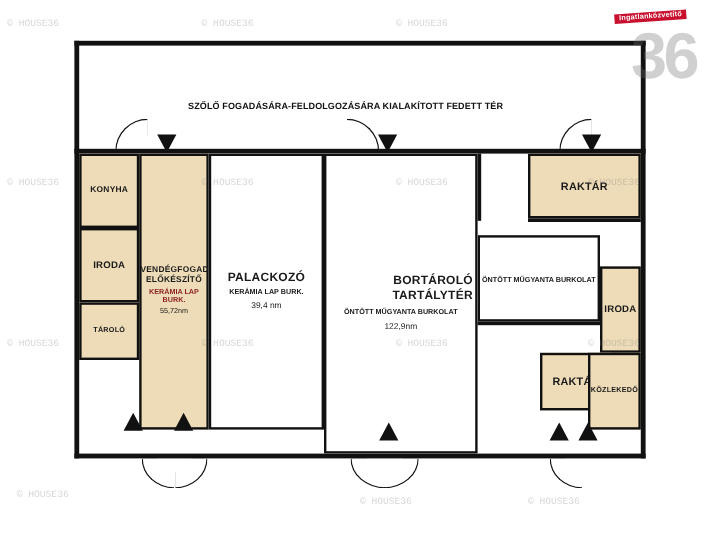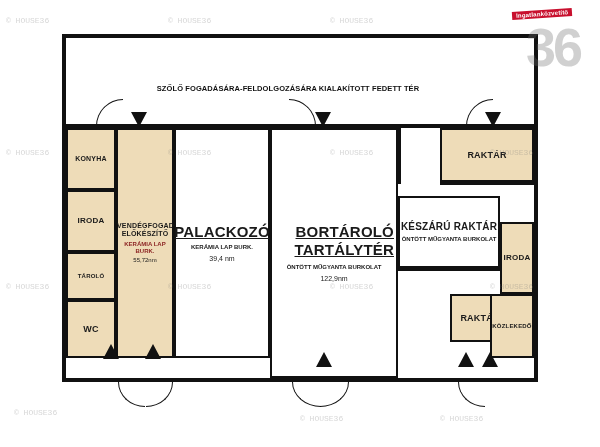--- a/index.html
+++ b/index.html
@@ -29,21 +29,21 @@
 
   .tan  { background:#eedcb8; }
   .white{ background:#ffffff; }
 
   
   .t6 { font-size:6px; }
   .t7 { font-size:7px; }
   .t8 { font-size:8px; }
   .t9 { font-size:9px; }
   .t10{ font-size:10px; }
-  .t11{ font-size:15px;text-decoration:underline; }
+  .t11{ font-size:10px; }
 
   
   .arrow { position:absolute; width:0; height:0; }
   .arrow.down {
     border-left:8px solid transparent;
     border-right:8px solid transparent;
     border-top:15px solid #111;
   }
   .arrow.up {
     border-left:8px solid transparent;
@@ -116,23 +116,20 @@
   </div>
 
   <div class="room tan t8" style="left:66px; top:190px; width:50px; height:62px; border:2px solid #111;">
     <div class="nm">IRODA</div>
   </div>
 
   <div class="room tan t6" style="left:66px; top:252px; width:50px; height:48px; border:2px solid #111;">
     <div class="nm">TÁROLÓ</div>
   </div>
 
-  <div class="room tan t9" style="left:66px; top:300px; width:50px; height:58px; border:2px solid #111;">
-    <div class="nm">WC</div>
-  </div>
 
   <div class="room tan" style="left:116px; top:128px; width:58px; height:230px; border:2px solid #111;">
     <div class="nm t7" style="width:56px;">VENDÉGFOGADÓ ELŐKÉSZÍTŐ</div>
     <div class="fin t6" style="margin-top:3px; color:#8a1f1f;">KERÁMIA LAP BURK.</div>
     <div class="area t6" style="margin-top:2px;">55,72nm</div>
   </div>
 
   <div class="room white" style="left:174px; top:128px; width:96px; height:230px; border:2px solid #111;">
     <div class="nm t11">PALACKOZÓ</div>
     <div class="fin t6" style="margin-top:4px;">KERÁMIA LAP BURK.</div>
@@ -143,21 +140,20 @@
     <div class="nm t11" style="width:120px;text-align:right;">BORTÁROLÓ TARTÁLYTÉR</div>
     <div class="fin t6" style="margin-top:6px;">ÖNTÖTT MŰGYANTA BURKOLAT</div>
     <div class="area t7" style="margin-top:4px;">122,9nm</div>
   </div>
 
   <div class="room tan t9" style="left:440px; top:128px; width:94px; height:54px; border:2px solid #111;">
     <div class="nm">RAKTÁR</div>
   </div>
 
   <div class="room white" style="left:398px; top:196px; width:102px; height:72px; border:2px solid #111;">
-    <div class="nm t10" style="width:100px;">KÉSZÁRÚ RAKTÁR</div>
     <div class="fin t6" style="margin-top:4px;">ÖNTÖTT MŰGYANTA BURKOLAT</div>
   </div>
 
   <div class="room tan t8" style="left:500px; top:222px; width:34px; height:72px; border:2px solid #111;">
     <div class="nm">IRODA</div>
   </div>
 
 
   <div class="room tan t9" style="left:450px; top:294px; width:60px; height:48px; border:2px solid #111;">
     <div class="nm">RAKTÁR</div>

